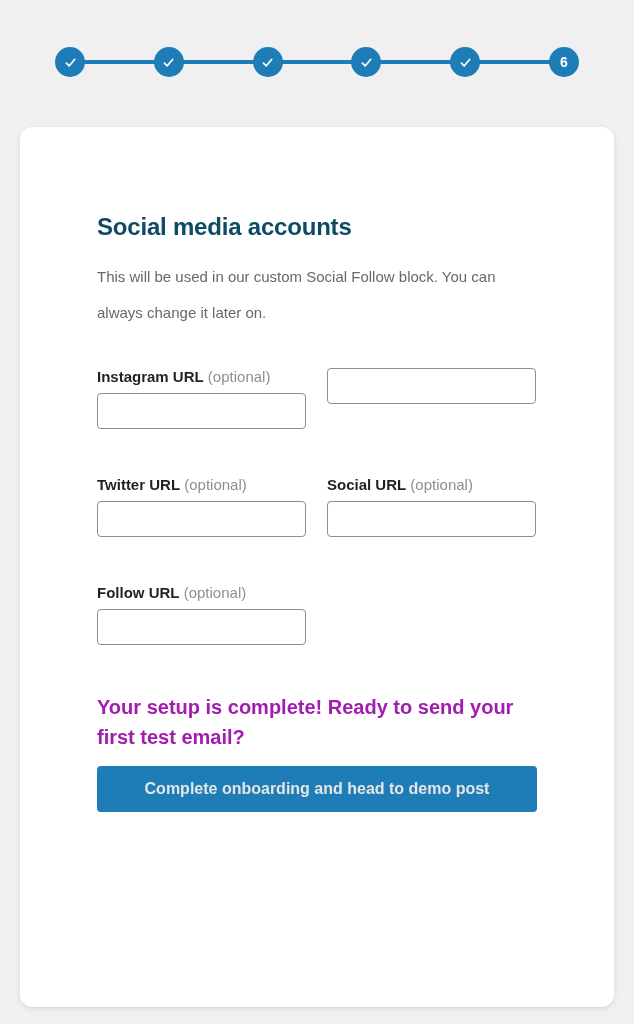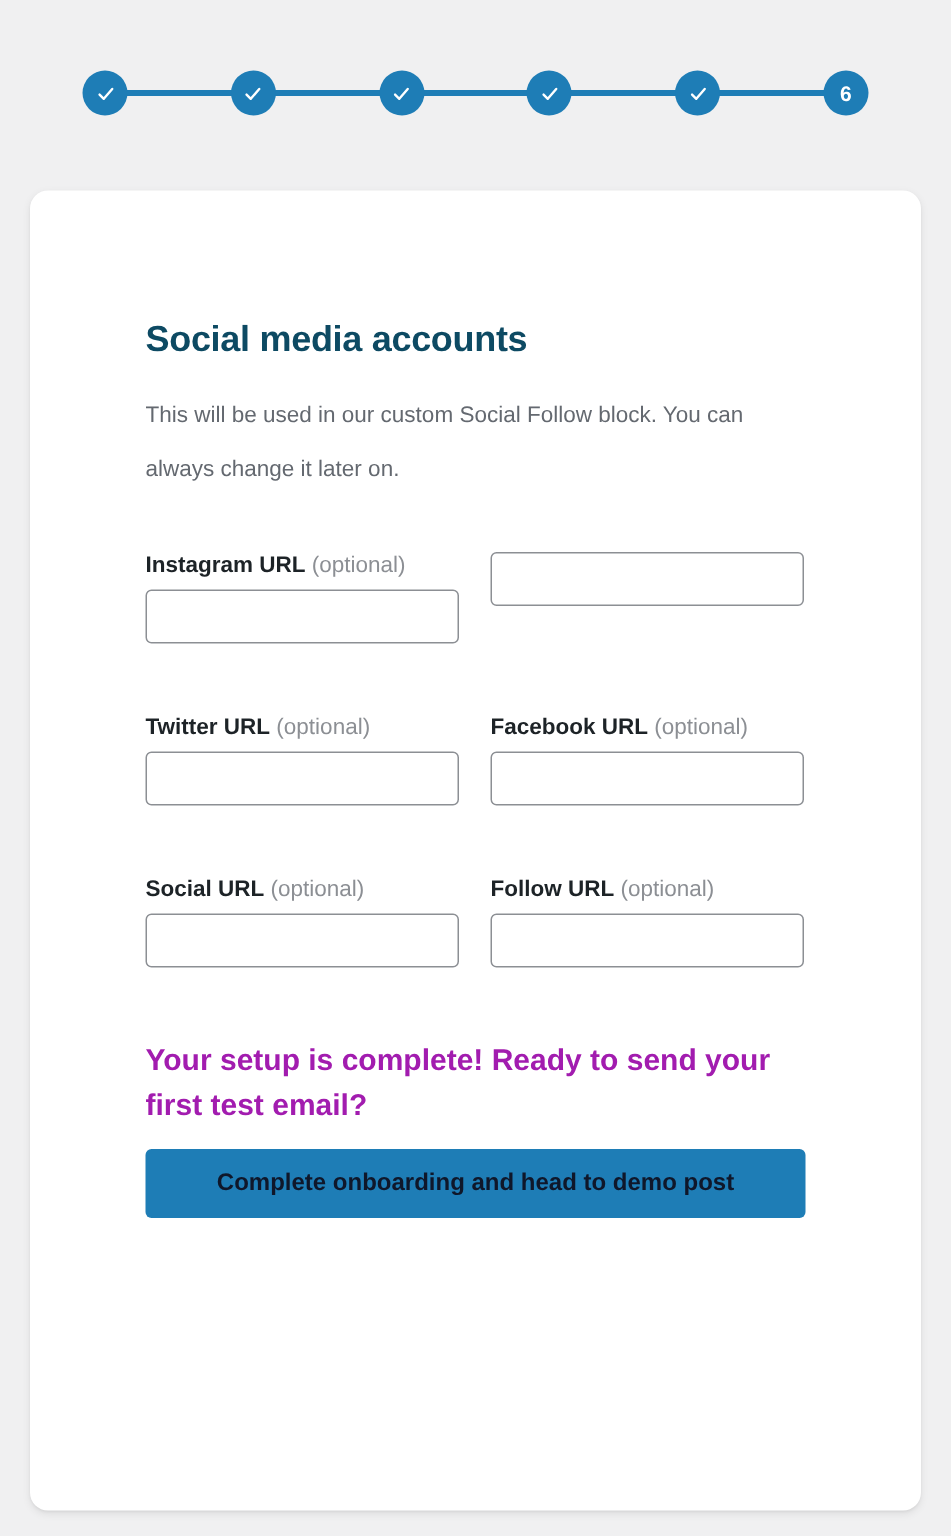--- a/index.html
+++ b/index.html
@@ -118,21 +118,21 @@
     margin: 0 0 32px 0;
     font-size: 15px;
     line-height: 24px;
     color: #646970;
   }
   .primary-btn {
     display: block;
     width: 100%;
     height: 46px;
     background: #1e7db6;
-    color: #0f172a;
+    color: #e5e5e5;
     border: none;
     border-radius: 4px;
     font-family: "Liberation Sans", sans-serif;
     font-size: 16px;
     font-weight: 700;
     cursor: pointer;
   }
 </style>
 </head>
 <body>
@@ -183,24 +183,20 @@
       <input type="text" value="" style="">
     </div>
     <div class="field">
       <input type="text" value="" style="">
     </div>
     <div class="field">
       <div class="field-label"><span class="lbl">Twitter URL</span> <span class="opt">(optional)</span></div>
       <input type="text" value="" style="">
     </div>
     <div class="field">
-      <div class="field-label"><span class="lbl">Facebook URL</span> <span class="opt">(optional)</span></div>
-      <input type="text" value="" style="">
-    </div>
-    <div class="field">
       <div class="field-label"><span class="lbl">Social URL</span> <span class="opt">(optional)</span></div>
       <input type="text" value="" style="">
     </div>
     <div class="field">
       <div class="field-label"><span class="lbl">Follow URL</span> <span class="opt">(optional)</span></div>
       <input type="text" value="" style="">
     </div>
   </div>
 
   <h2>Your setup is complete! Ready to send your first test email?</h2>

